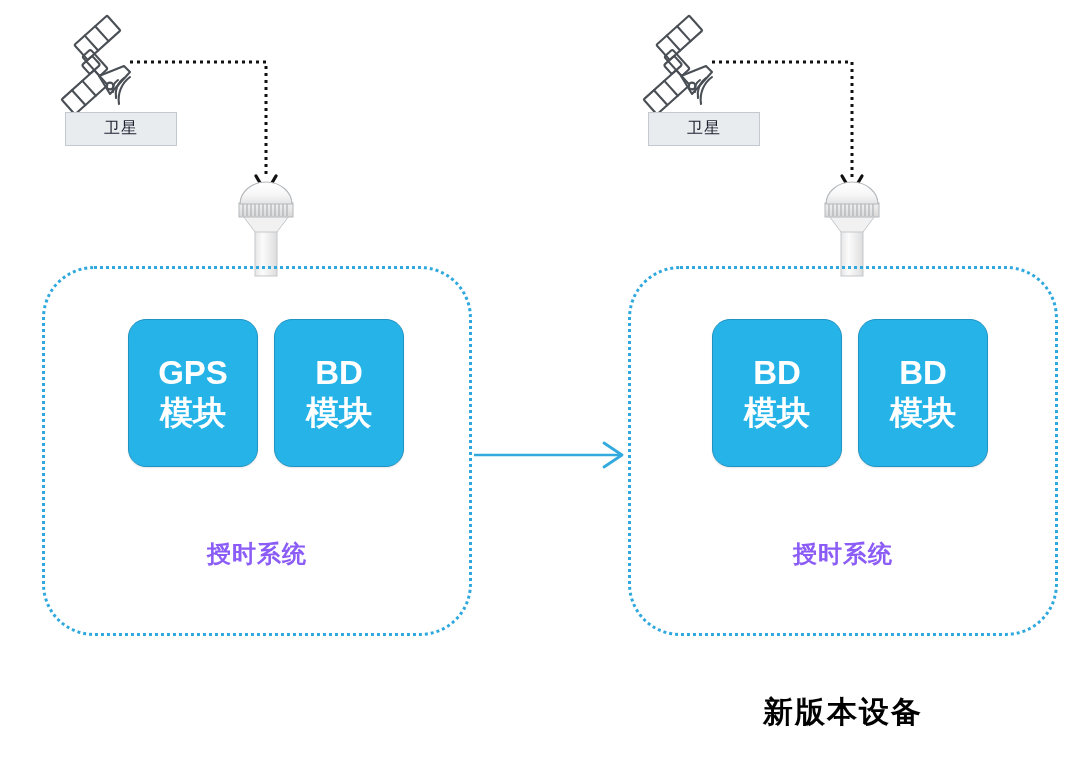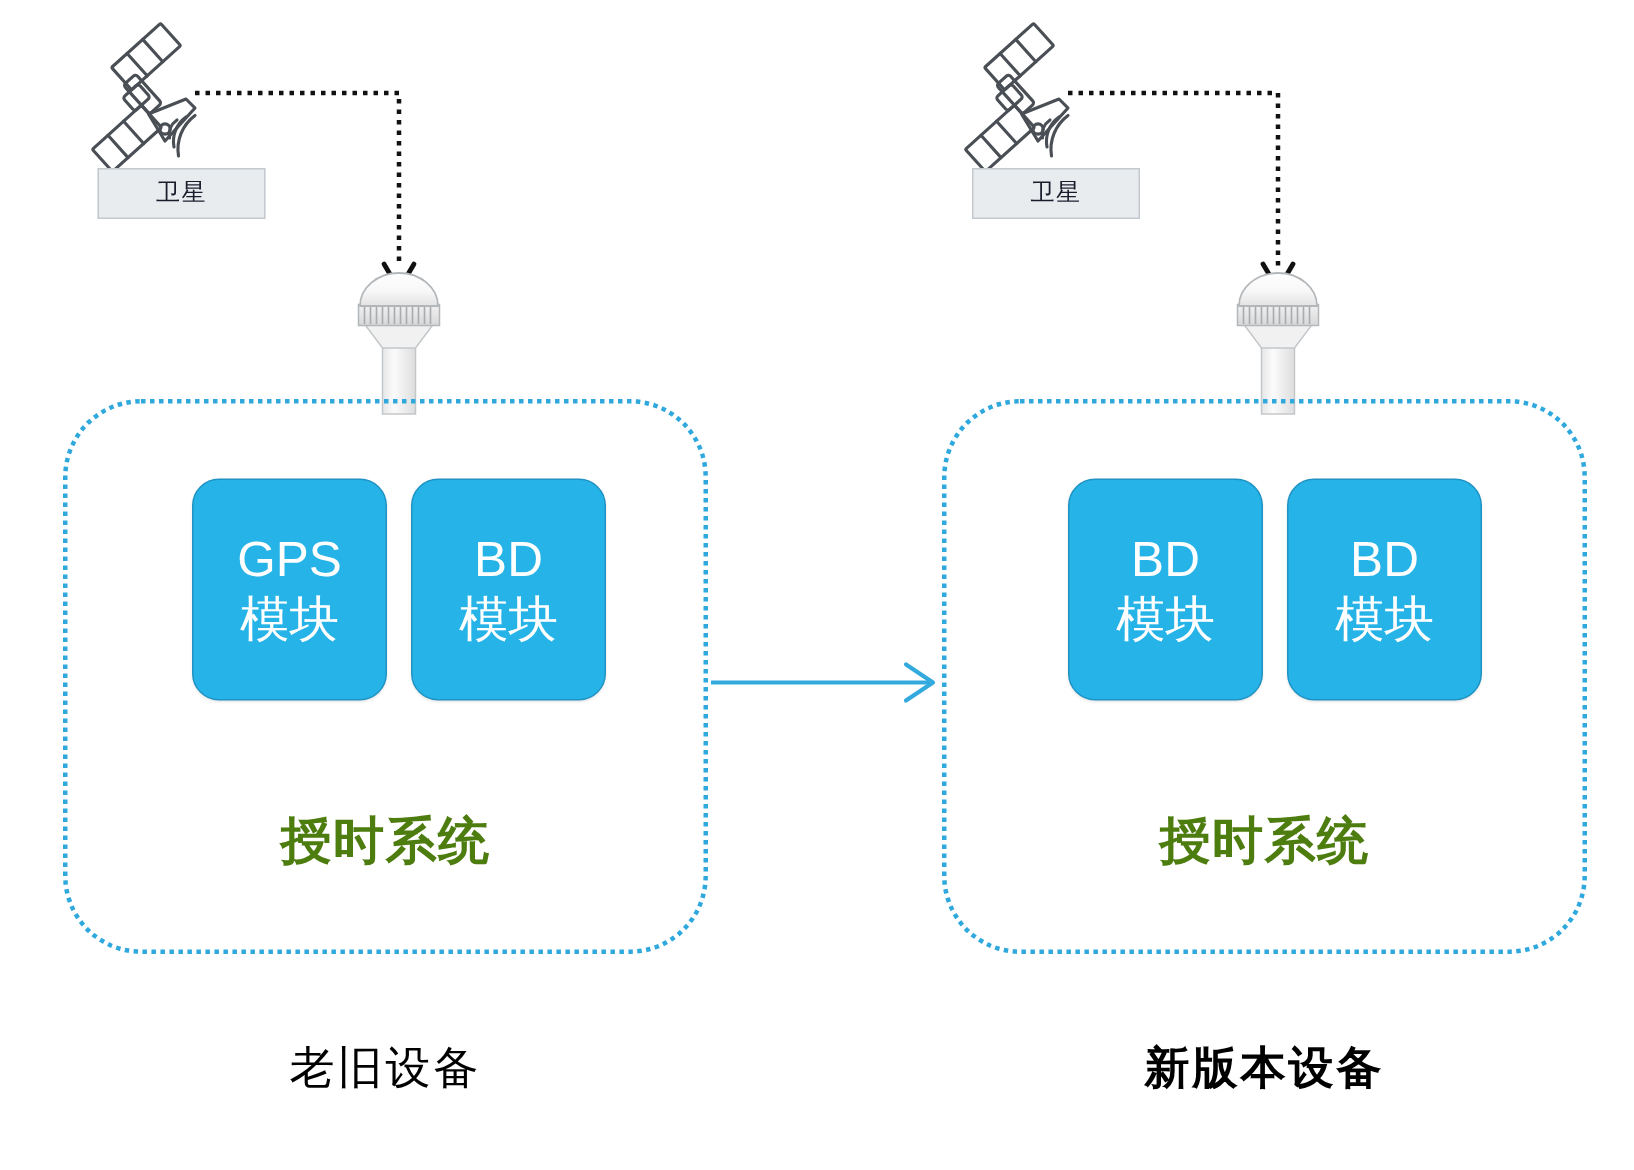--- a/index.html
+++ b/index.html
@@ -62,29 +62,30 @@
     border-radius: 18px;
     display: flex;
     flex-direction: column;
     align-items: center;
     justify-content: center;
     color: #ffffff;
     font-size: 33px;
     line-height: 1.22;
     text-align: center;
     box-shadow: 0 1px 2px rgba(0,0,0,0.10);
+    font-weight: bold;
   }
   .module .m-line { display: block; }
 
   
   .system-title {
     position: absolute;
-    font-size: 34px;
+    font-size: 24px;
     font-weight: bold;
-    color: #4d7c0f;
+    color: #8b5cf6;
     letter-spacing: 1px;
     text-align: center;
     white-space: nowrap;
   }
 
   
   .caption {
     position: absolute;
     font-size: 30px;
     color: #000000;
@@ -241,21 +242,20 @@
     <span class="m-line">模块</span>
   </div>
 
   <div class="module" style="left:274px; top:319px;">
     <span class="m-line">BD</span>
     <span class="m-line">模块</span>
   </div>
 
   <div class="system-title" style="left:42px; top:538px; width:430px;">授时系统</div>
 
-  <div class="caption normal" style="left:42px; top:692px; width:430px;">老旧设备</div>
 
   <div class="sat-chip" style="left:648px; top:112px;">
     <span>卫星</span>
   </div>
 
   <div class="system-box" style="left:628px; top:266px; width:430px; height:370px;"></div>
 
   <div class="module" style="left:712px; top:319px;">
     <span class="m-line">BD</span>
     <span class="m-line">模块</span>

